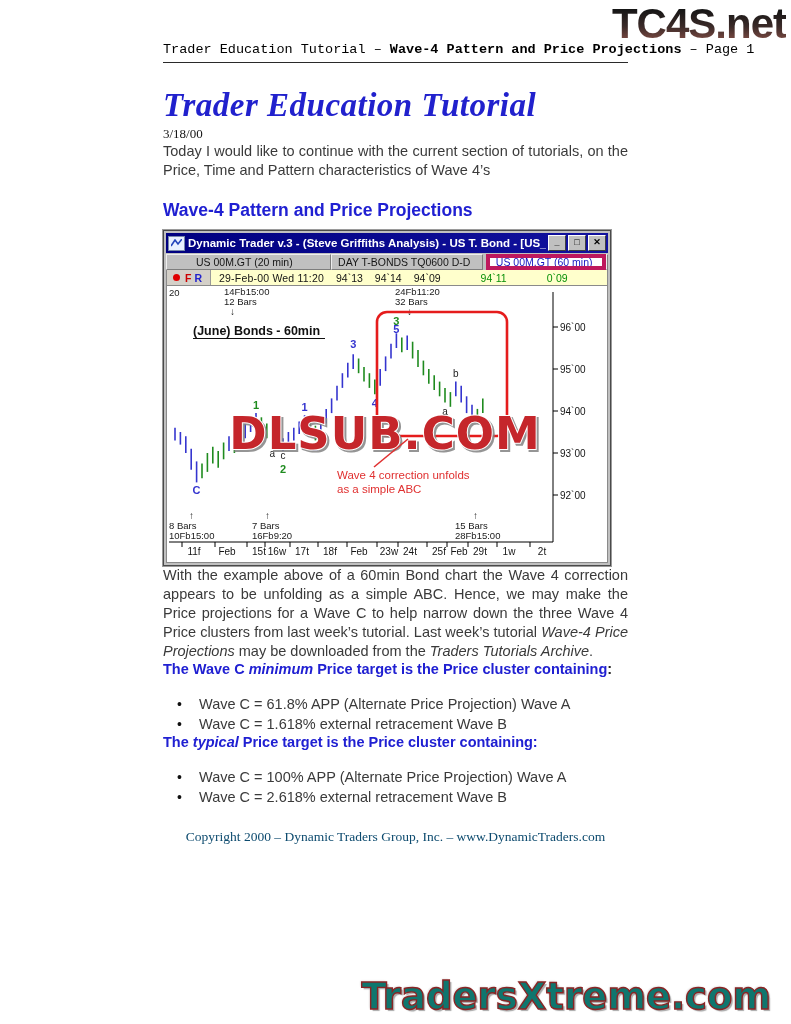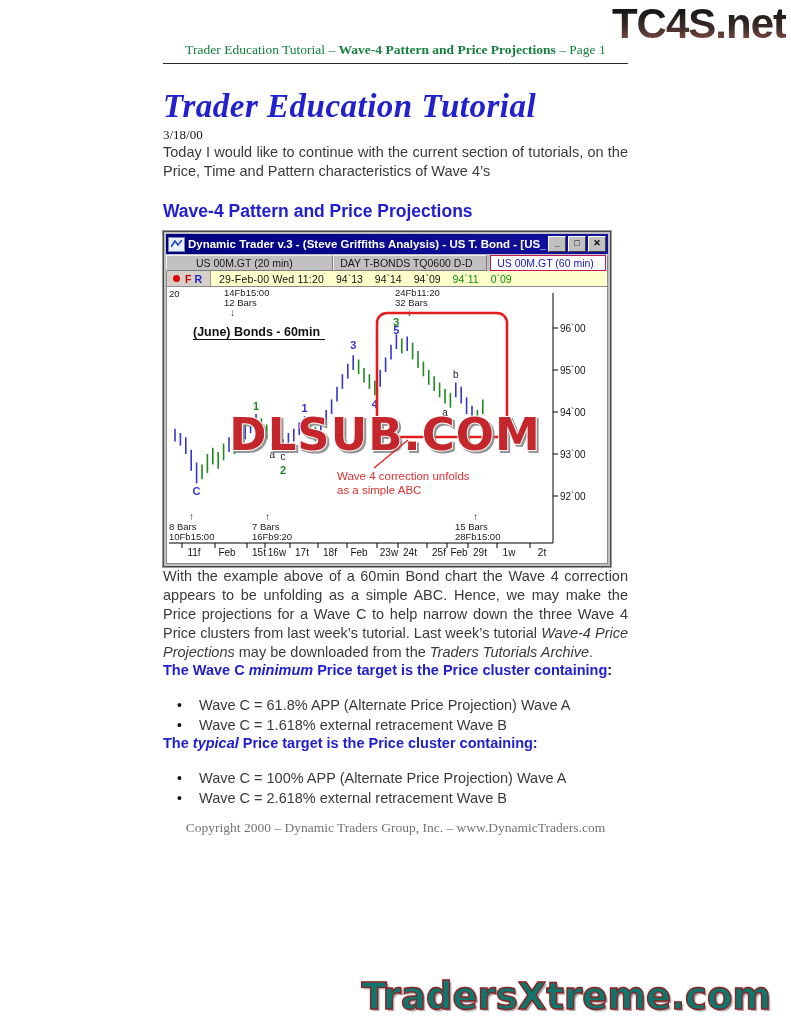--- a/index.html
+++ b/index.html
@@ -8,41 +8,41 @@
   .content{margin-left:163px;width:465px;}
 
   
   .tc4s{position:absolute;top:0;right:5px;font-size:42px;font-weight:bold;letter-spacing:-1px;
         font-family:"Liberation Sans",sans-serif;color:#6b3a36;}
   @supports ((-webkit-background-clip:text) or (background-clip:text)){
     .tc4s{background:linear-gradient(180deg,#161616 20%,#3a2a28 55%,#95564c 95%);
           -webkit-background-clip:text;background-clip:text;color:transparent;}
   }
 
-  .docheader{padding-top:42px;text-align:center;font-family:Liberation Serif, serif;
-             font-size:13.5px;color:#15803d;white-space:nowrap;}
+  .docheader{padding-top:42px;text-align:center;font-family:Liberation Mono, monospace;
+             font-size:13.5px;color:#000000;white-space:nowrap;}
   .docheader b{font-weight:bold;}
   .rule{border-bottom:1.5px solid #2a2a2a;margin-top:5px;}
 
   h1.title{font-family:"Liberation Serif",serif;font-style:italic;font-weight:bold;
            color:#2121cd;font-size:33px;margin:24px 0 0 0;letter-spacing:.5px;}
   .date{font-family:"Liberation Serif",serif;font-size:13px;color:#141414;margin-top:2px;}
 
   p.body{font-size:14.5px;line-height:19px;text-align:justify;margin:0;color:#3a3a3a;}
   .mt15{margin-top:15px;} .mt20{margin-top:20px;} .mt14{margin-top:14px;}
   h2.sect{color:#2020d2;font-size:17.5px;font-weight:bold;margin:20px 0 0 0;}
   h3.cluster{color:#2020d2;font-size:14.5px;font-weight:bold;margin:0;white-space:nowrap;}
   h3.cluster .blk{color:#222;}
   .mt5{margin-top:5px;} .mt18{margin-top:18px;}
   ul.bullets{list-style:none;margin:18px 0 0 0;padding:0;}
   ul.bullets li{display:flex;font-size:14.5px;line-height:19.5px;color:#3a3a3a;}
   ul.bullets .dot{width:22px;padding-left:14px;font-size:14px;color:#111;}
 
-  .footer{margin-top:12px;text-align:center;font-family:"Liberation Serif",serif;
-          font-size:13.5px;color:#737373;white-space:nowrap;}
+  .footer{margin-top:22px;text-align:center;font-family:"Liberation Serif",serif;
+          font-size:13.5px;color:#0c4a6e;white-space:nowrap;}
 
   
   .tx-logo{position:absolute;bottom:6px;right:20px;font-size:37px;font-weight:bold;
            font-family:"DejaVu Sans",sans-serif;color:#0f766e;
            -webkit-text-stroke:1.4px #8a2424;letter-spacing:0;
            text-shadow:2px 2px 1px #a9a9a9, -1px -1px 2px #d8d8d8;}
 
   
   .win{margin-top:9px;width:442px;background:#c0c0c0;border:1px solid #4a4a4a;
        outline:1px solid #9a9a9a;padding:2px;}
@@ -52,31 +52,31 @@
            display:flex;align-items:center;justify-content:center;}
   .ttl{color:#fff;font-weight:bold;font-size:11.5px;flex:1;white-space:nowrap;overflow:hidden;}
   .winbtn{width:16px;height:14px;background:#c0c0c0;border:1px solid;
           border-color:#ffffff #404040 #404040 #ffffff;font-size:9px;line-height:12px;
           text-align:center;margin-left:2px;font-weight:bold;color:#000;cursor:default;}
   .tabrow{display:flex;height:16px;background:#c0c0c0;font-size:10.5px;align-items:stretch;
           margin-top:1px;}
   .tab{border:1px solid;border-color:#eeeeee #7d7d7d #7d7d7d #eeeeee;display:flex;
        align-items:center;padding:0 6px;color:#151515;white-space:nowrap;overflow:hidden;}
   .tab.t1{width:133px;padding-left:29px;} .tab.t2{width:143px;}
-  .tab.active{background:#fff;color:#1515c0;border:1px solid #be185d;margin-left:3px;width:104px;}
+  .tab.active{background:#fff;color:#1515c0;border:4px solid #be185d;margin-left:3px;width:104px;}
   .tabfill{flex:1;border:1px solid;border-color:#eeeeee #7d7d7d #7d7d7d #eeeeee;}
   .quotebar{display:flex;height:15px;font-size:10.5px;align-items:center;background:#ffffcc;
             border:1px solid #8a8a8a;border-top:none;white-space:nowrap;}
   .qflags{display:flex;align-items:center;background:#d4d0c8;align-self:stretch;
           padding:0 8px 0 0;border-right:1px solid #999;}
   .reddot{width:7px;height:7px;border-radius:50%;background:#e00000;margin:0 5px 0 6px;}
   .qf{color:#cc0000;font-weight:bold;margin-right:3px;}
   .qr{color:#2222cc;font-weight:bold;}
   .qtxt{color:#141414;margin-left:8px;letter-spacing:.2px;}
-  .qval{color:#141414;margin-left:12px;} .qgreen{color:#089008;margin-left:12px;}
+  .qval{color:#141414;margin-left:12px;} .qgreen{color:#089008;padding-left:40px;}
   .chartwrap{background:#fff;border:1px solid #8a8a8a;border-top:none;}
   svg#chart-svg{display:block;font-family:"Liberation Sans",sans-serif;}
   .ax{font-size:10px;fill:#141414;}
   .ann{font-size:9.5px;fill:#202020;}
   .arr{font-size:10px;fill:#202020;}
   .ctitle{font-size:12.5px;font-weight:bold;fill:#111;}
   .wl{font-size:11px;font-weight:bold;}
   .wls{font-size:10px;}
   .callout{font-size:11.5px;fill:#e03030;}
   .wm{font-size:45px;font-weight:900;fill:#c5262b;stroke:#ffffff;stroke-width:2px;

